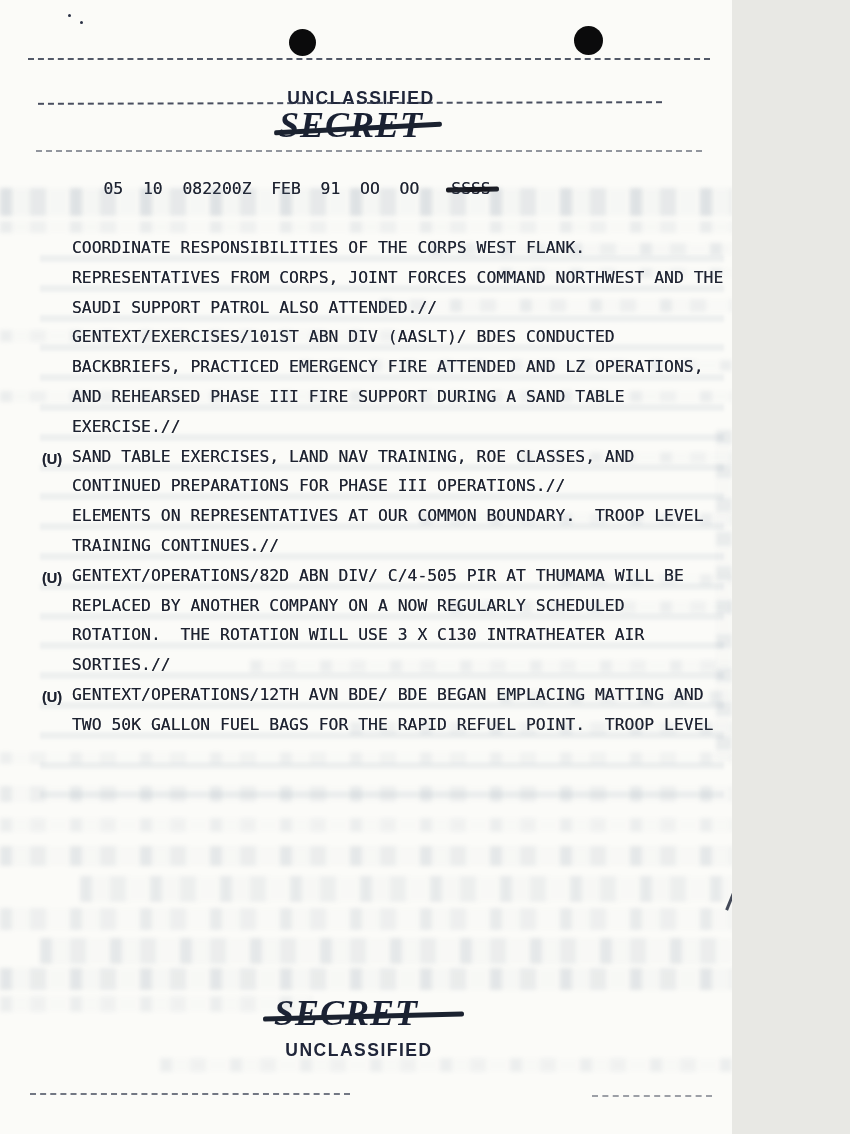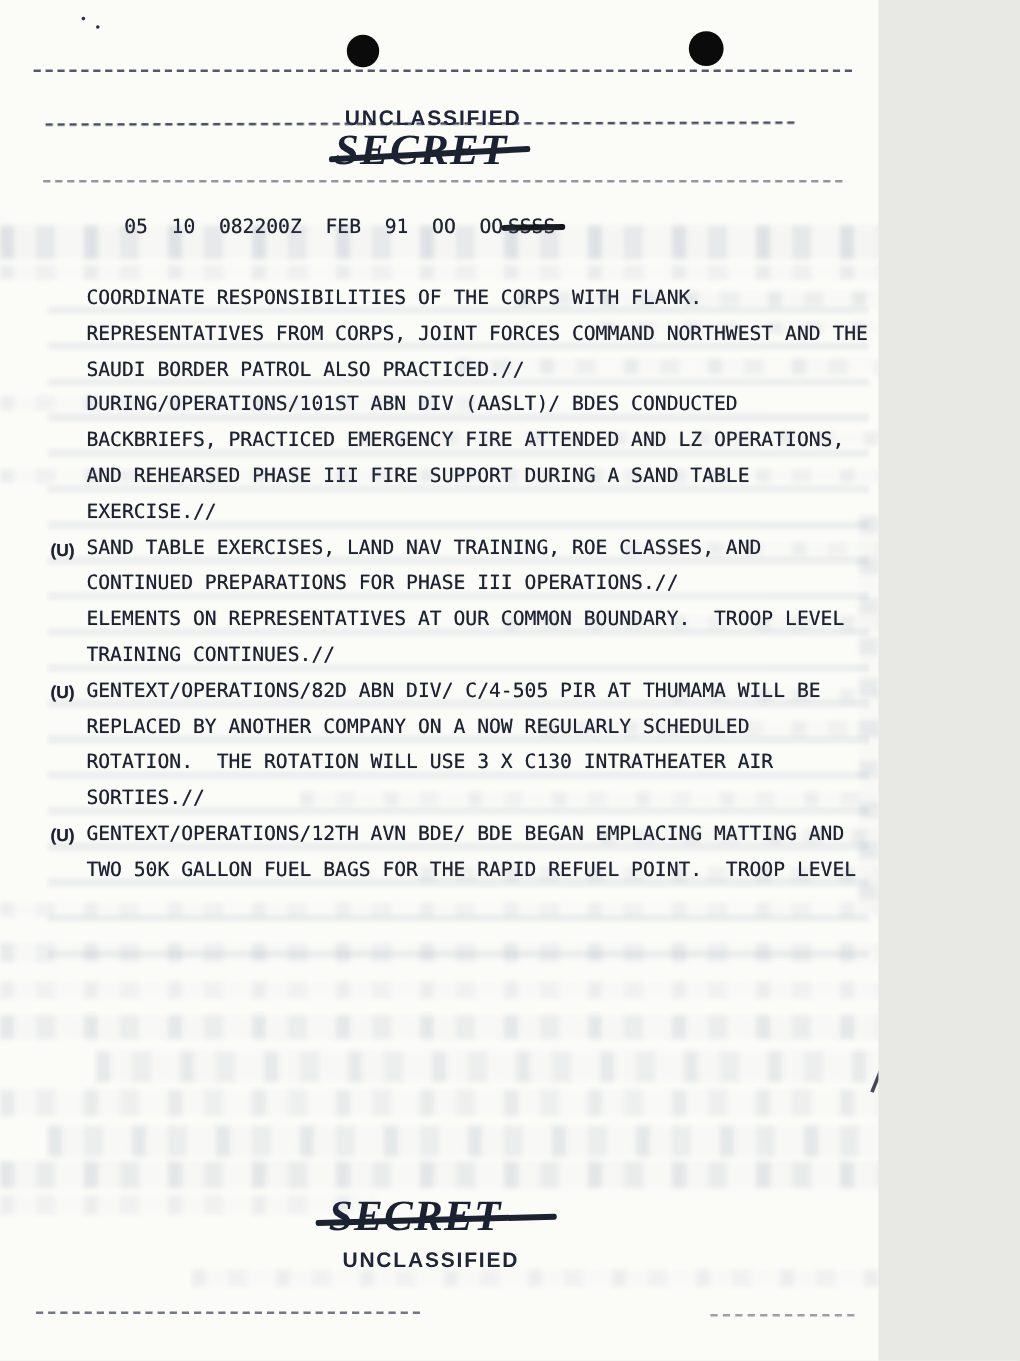--- a/index.html
+++ b/index.html
@@ -46,21 +46,21 @@
   }
   .stamp-top .strike{left:39%;width:24%;transform:rotate(-3deg);}
   .stamp-bottom .strike{left:38%;width:29%;transform:rotate(-1.5deg);}
 
   
   .dtg{
     position:absolute;top:160px;left:64px;
     font-size:16.4px;white-space:pre;
     text-shadow:0 0 .6px rgba(25,30,45,.7);
   }
-  .struck{position:relative;margin-left:4px;text-align:center;}
+  .struck{position:relative;margin-left:32px;text-align:center;}
   .struck::after{
     content:"";position:absolute;left:-5px;right:-9px;top:42%;height:5px;
     background:#15161d;transform:rotate(-1deg);border-radius:2px;
   }
 
   
   .doc-body{
     position:absolute;top:233px;left:72px;width:745px;
     font-size:16.4px;line-height:29.8px;
     text-shadow:0 0 .6px rgba(25,30,45,.7);
@@ -114,26 +114,26 @@
     <span>SECRET</span>
     <span class="strike"></span>
   </div>
 
   <div class="dtg">
     <span>05  10  082200Z  FEB  91  OO  OO</span><span class="struck">SSSS</span>
   </div>
 
   <div class="doc-body" id="doc-body">
       <div class="para">
-        <div class="line">COORDINATE RESPONSIBILITIES OF THE CORPS WITH FLANK.</div>
+        <div class="line">COORDINATE RESPONSIBILITIES OF THE CORPS WEST FLANK.</div>
         <div class="line">REPRESENTATIVES FROM CORPS, JOINT FORCES COMMAND NORTHWEST AND THE</div>
-        <div class="line">SAUDI BORDER PATROL ALSO PRACTICED.//</div>
+        <div class="line">SAUDI SUPPORT PATROL ALSO ATTENDED.//</div>
       </div>
       <div class="para">
-        <div class="line">DURING/OPERATIONS/101ST ABN DIV (AASLT)/ BDES CONDUCTED</div>
+        <div class="line">GENTEXT/EXERCISES/101ST ABN DIV (AASLT)/ BDES CONDUCTED</div>
         <div class="line">BACKBRIEFS, PRACTICED EMERGENCY FIRE ATTENDED AND LZ OPERATIONS,</div>
         <div class="line">AND REHEARSED PHASE III FIRE SUPPORT DURING A SAND TABLE</div>
         <div class="line">EXERCISE.//</div>
       </div>
       <div class="para">
         <span class="marker">(U)</span>
         <div class="line">SAND TABLE EXERCISES, LAND NAV TRAINING, ROE CLASSES, AND</div>
         <div class="line">CONTINUED PREPARATIONS FOR PHASE III OPERATIONS.//</div>
       </div>
       <div class="para">

